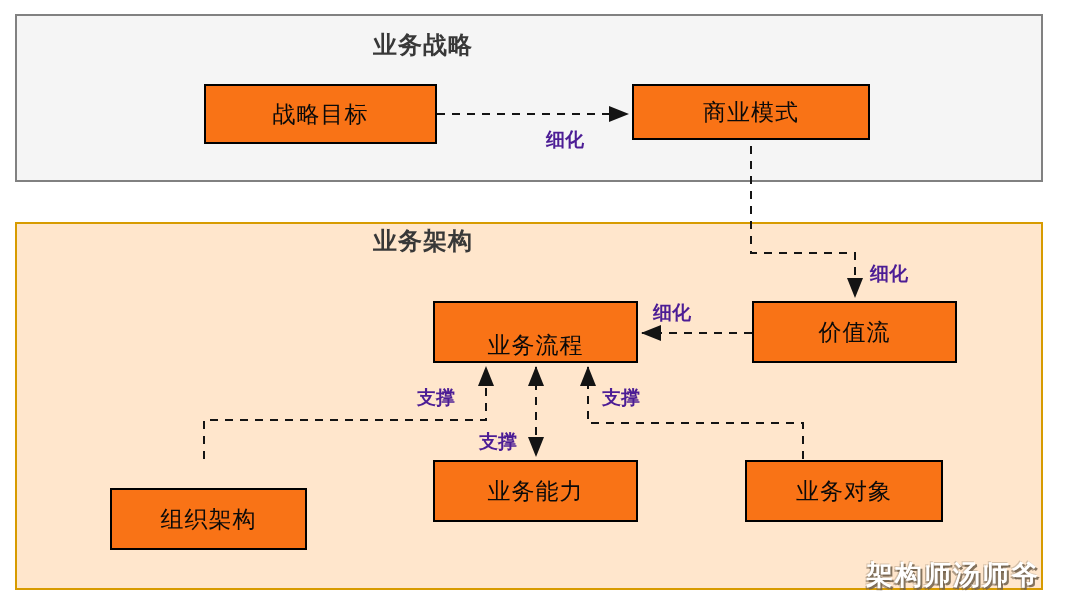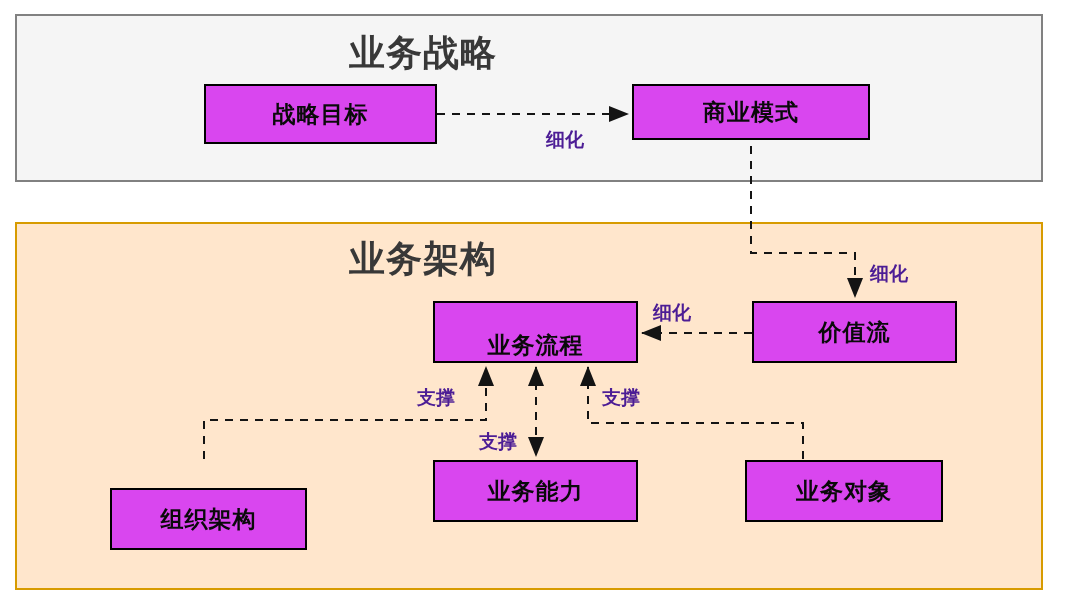--- a/index.html
+++ b/index.html
@@ -19,42 +19,42 @@
   .section-strategy {
     left: 15px; top: 14px; width: 1028px; height: 168px;
     background: #f5f5f5; border: 2px solid #818181;
   }
   .section-architecture {
     left: 15px; top: 222px; width: 1028px; height: 368px;
     background: #ffe6cc; border: 2px solid #d79b00;
   }
   .section-title {
     position: absolute; left: 15px; width: 816px;
-    text-align: center; font-size: 36px; font-weight: bold;
+    text-align: center; font-size: 24px; font-weight: bold;
     color: #383838; letter-spacing: 1px;
   }
   .title-strategy { top: 29px; }
-  .title-architecture { top: 235px; }
+  .title-architecture { top: 225px; }
 
   
   svg.edges {
     position: absolute; left: 0; top: 0;
     width: 1080px; height: 608px;
   }
   svg.edges path.conn {
     fill: none; stroke: #141414; stroke-width: 2;
     stroke-dasharray: 8 7;
   }
 
   
   .node {
     position: absolute;
-    background: #d946ef; border: 2px solid #000000;
+    background: #f97316; border: 2px solid #000000;
     display: flex; align-items: center; justify-content: center;
-    font-size: 23px; font-weight: bold; color: #0a0a0a;
+    font-size: 23px; font-weight: normal; color: #0a0a0a;
     letter-spacing: 1px;
   }
   .node-strategic-goal      { left: 204px; top: 84px;  width: 233px; height: 60px; }
   .node-business-model      { left: 632px; top: 84px;  width: 238px; height: 56px; }
   .node-business-process    { left: 433px; top: 301px; width: 205px; height: 62px; align-items: flex-end; }
   .node-value-stream        { left: 752px; top: 301px; width: 205px; height: 62px; }
   .node-org-structure       { left: 110px; top: 460px; width: 197px; height: 62px; margin-top: 28px; }
   .node-business-capability { left: 433px; top: 460px; width: 205px; height: 62px; }
   .node-business-object     { left: 745px; top: 460px; width: 198px; height: 62px; }
 
@@ -127,14 +127,15 @@
     <span>业务对象</span>
   </div>
 
   <div class="edge-label lbl-refine1">细化</div>
   <div class="edge-label lbl-refine2">细化</div>
   <div class="edge-label lbl-refine3">细化</div>
   <div class="edge-label lbl-support-left">支撑</div>
   <div class="edge-label lbl-support-mid">支撑</div>
   <div class="edge-label lbl-support-right">支撑</div>
 
+  <div class="watermark">架构师汤师爷</div>
 
 </div>
 
 </body></html>

